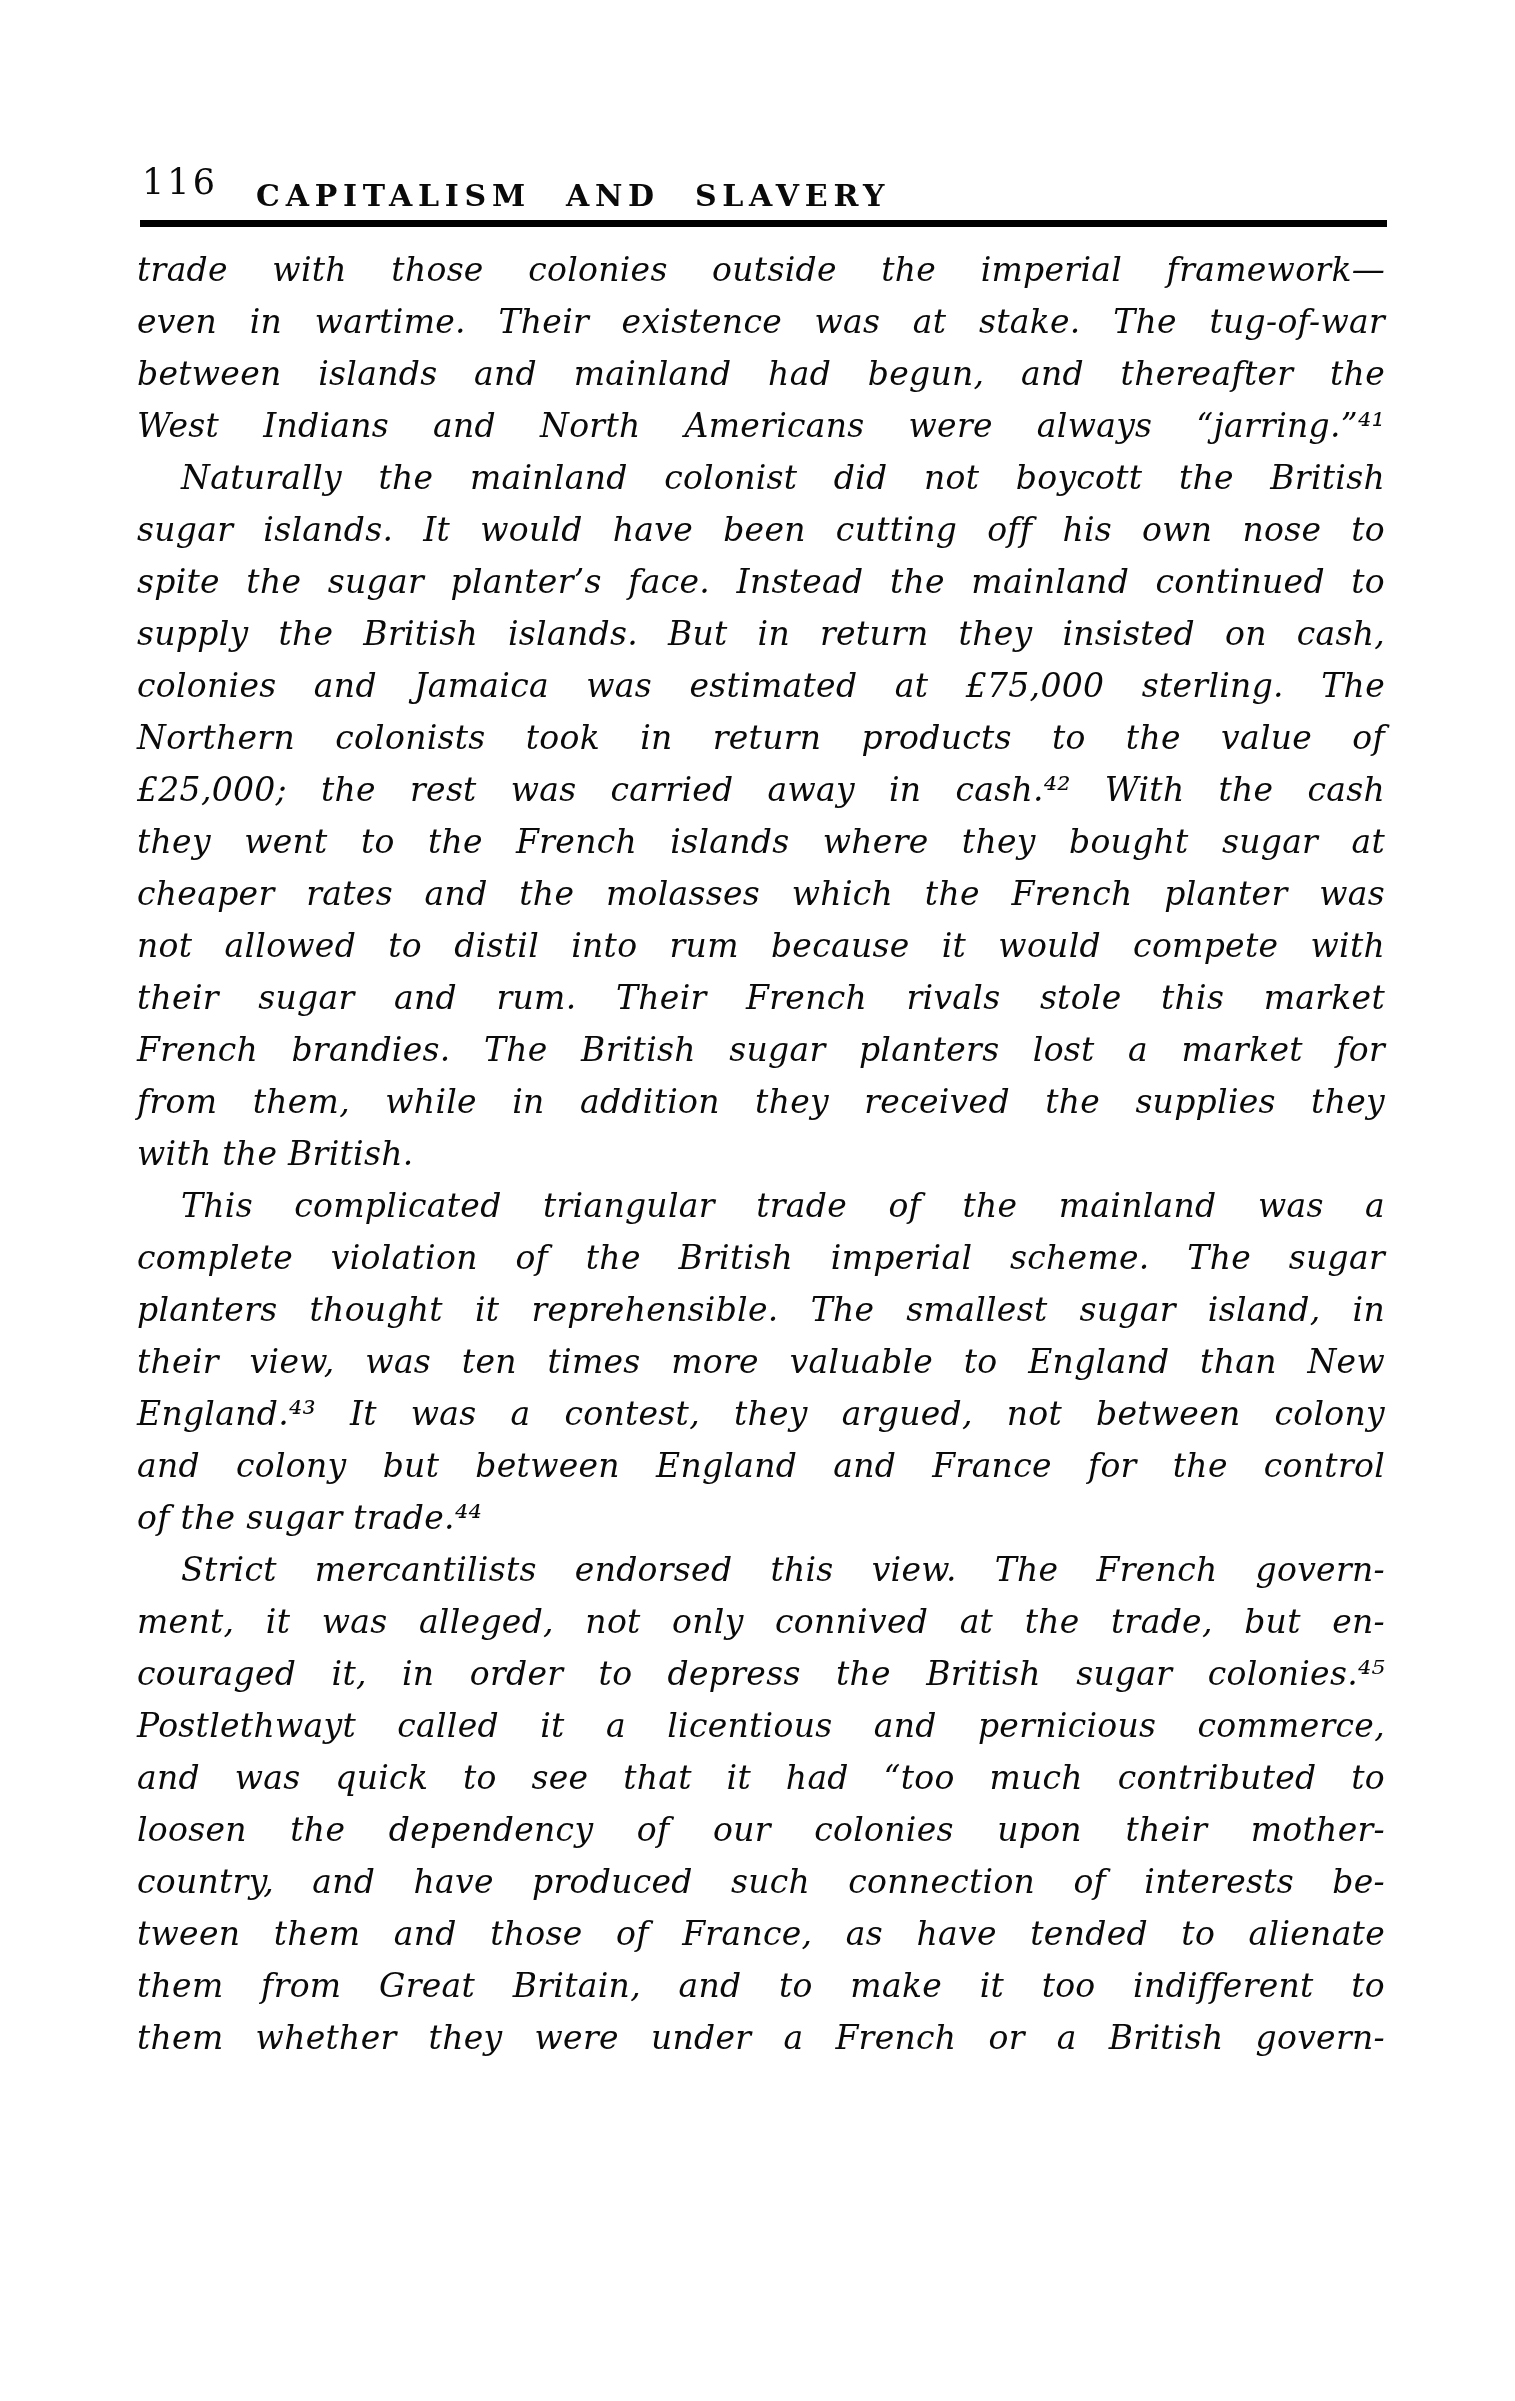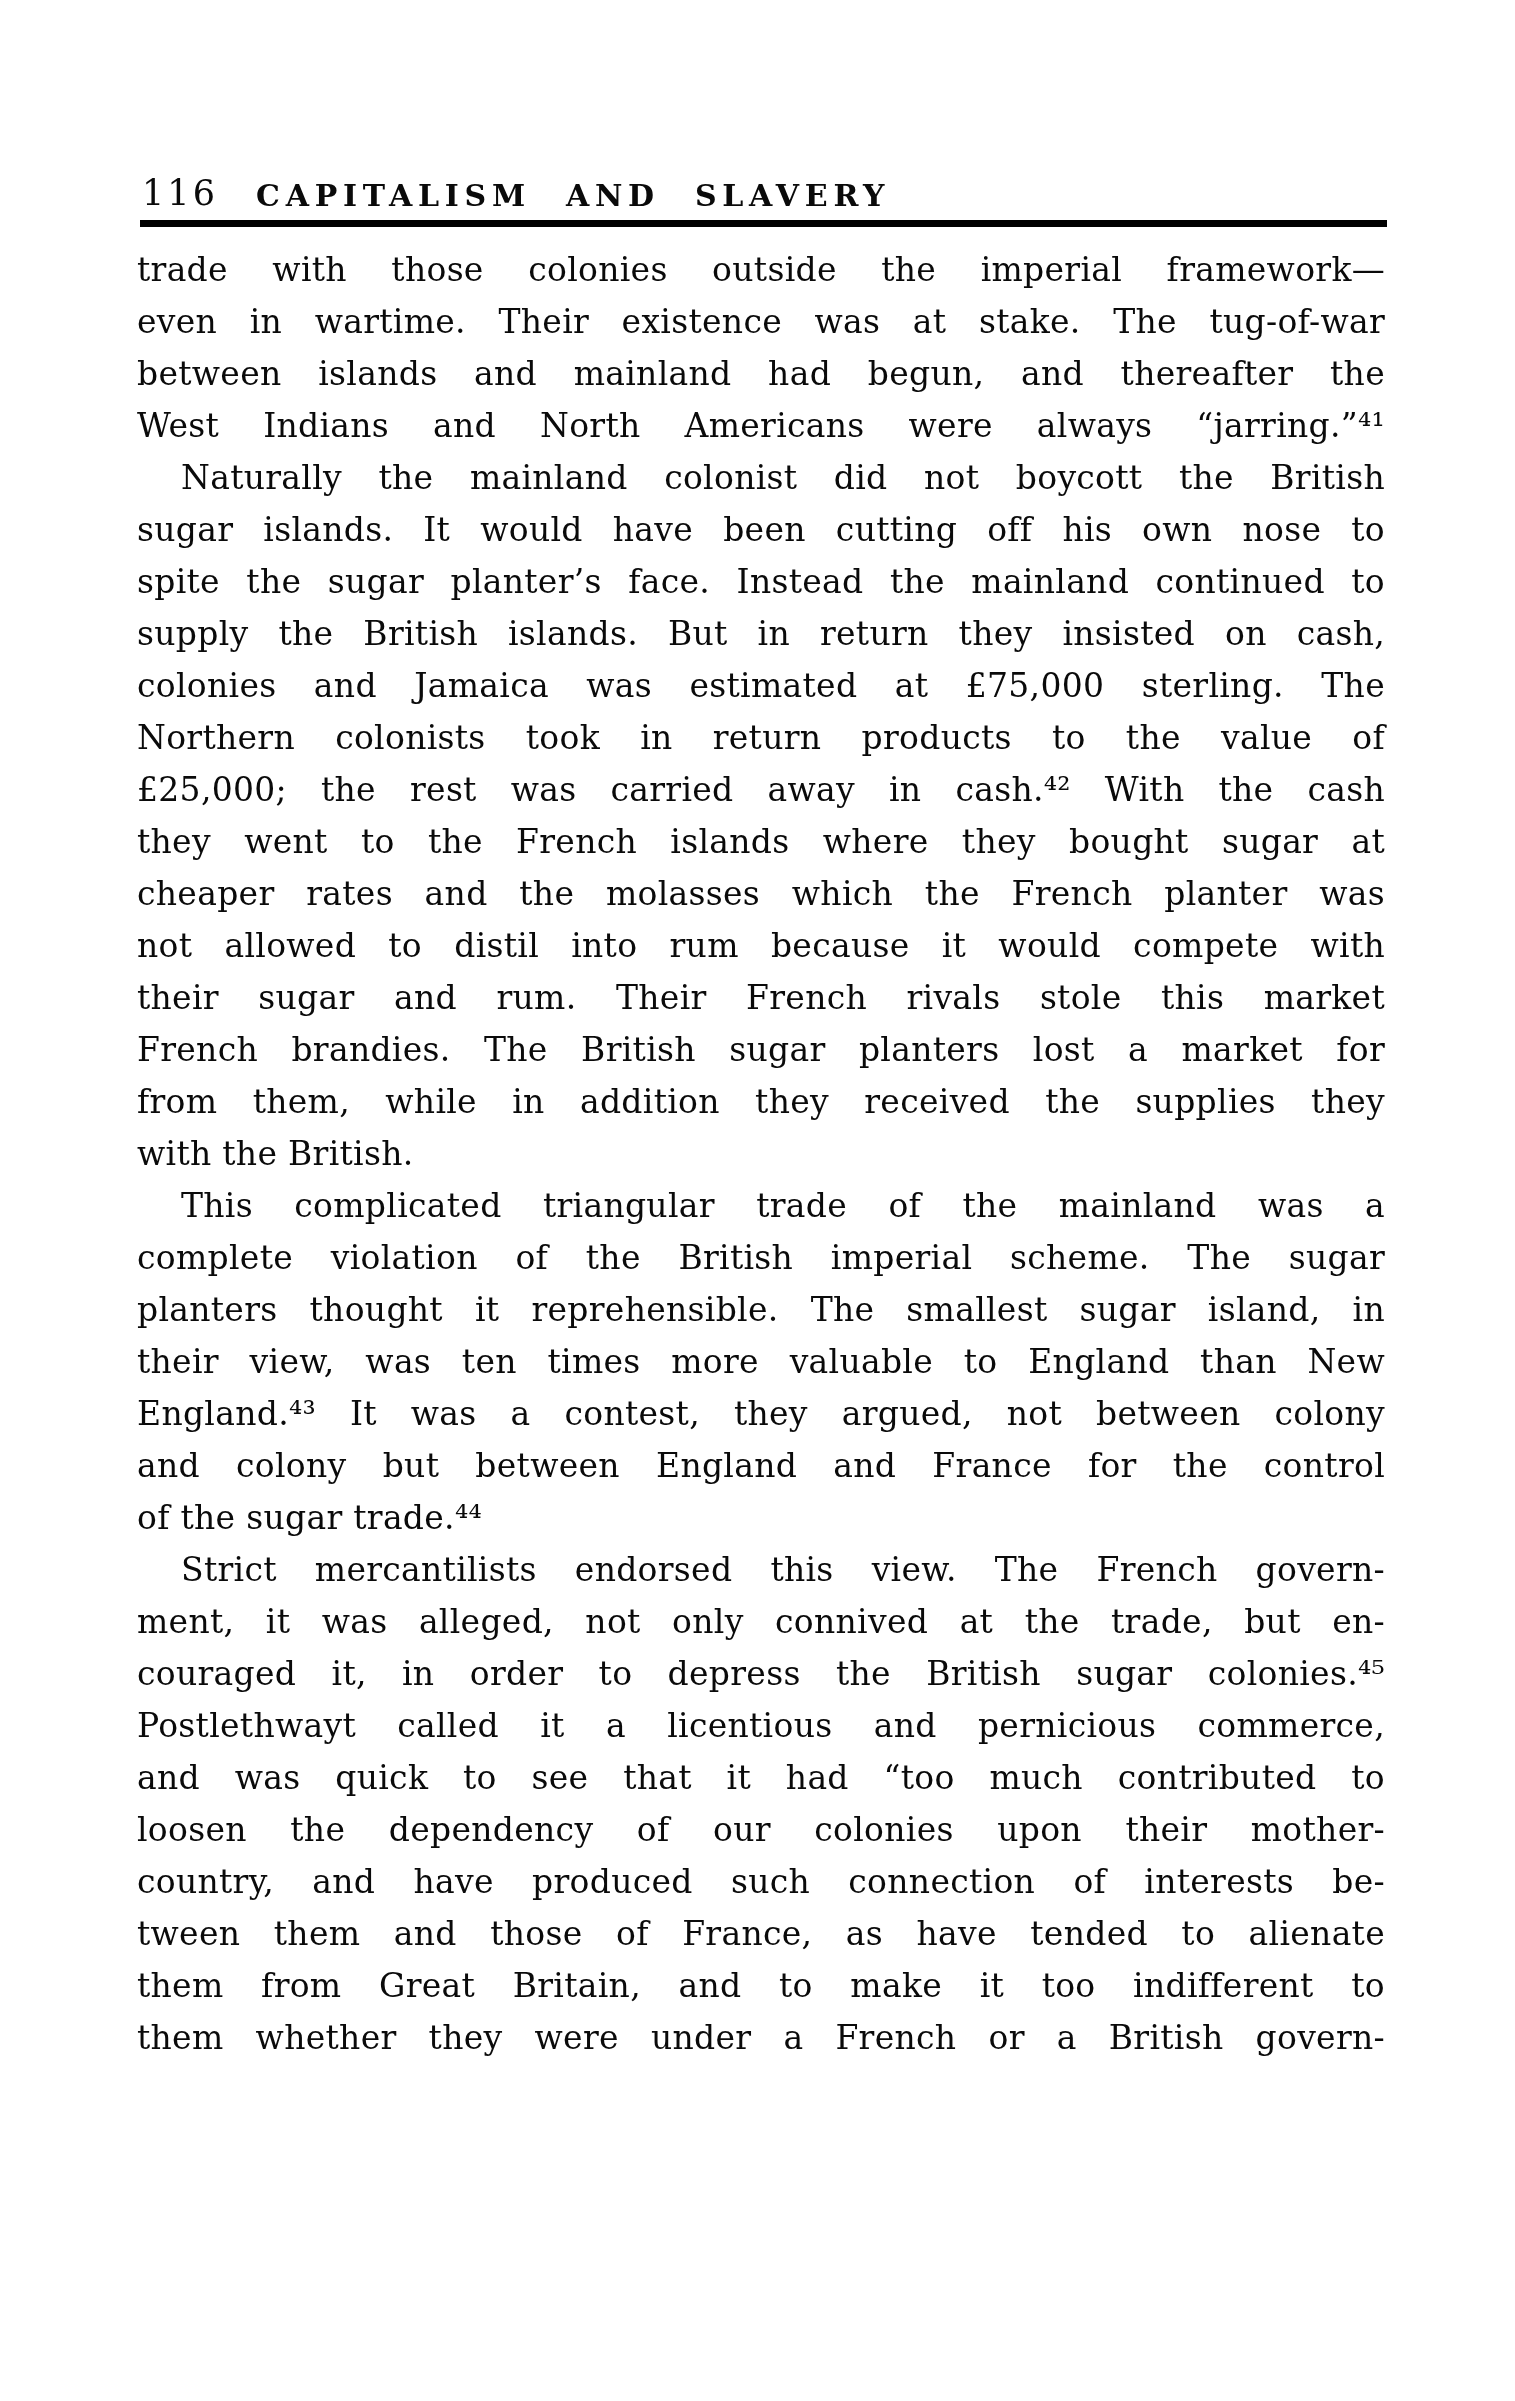--- a/index.html
+++ b/index.html
@@ -14,21 +14,21 @@
     background: #ffffff;
     color: #0a0a0a;
     font-family: "DejaVu Serif", "Liberation Serif", serif;
     overflow: hidden;
   }
   .running-head {
     position: absolute;
     left: 142px;
     top: 150px;
     display: flex;
-    align-items: flex-end;
+    align-items: center;
     white-space: nowrap;
   }
   .pagenum {
     font-size: 35px;
     letter-spacing: 3.1px;
     margin-right: 38px;
   }
   .running-title {
     font-size: 30px;
     font-weight: 700;
@@ -45,20 +45,21 @@
     background: #000000;
   }
   .body-text {
     position: absolute;
     left: 137px;
     top: 244px;
     width: 1248px;
     font-size: 33px;
     line-height: 52px;
     letter-spacing: 0.3px;
+    font-style: italic;
   }
   .line {
     height: 52px;
     text-align: justify;
     text-align-last: justify;
     -moz-text-align-last: justify;
     text-justify: inter-word;
     white-space: normal;
     overflow: visible;
   }

